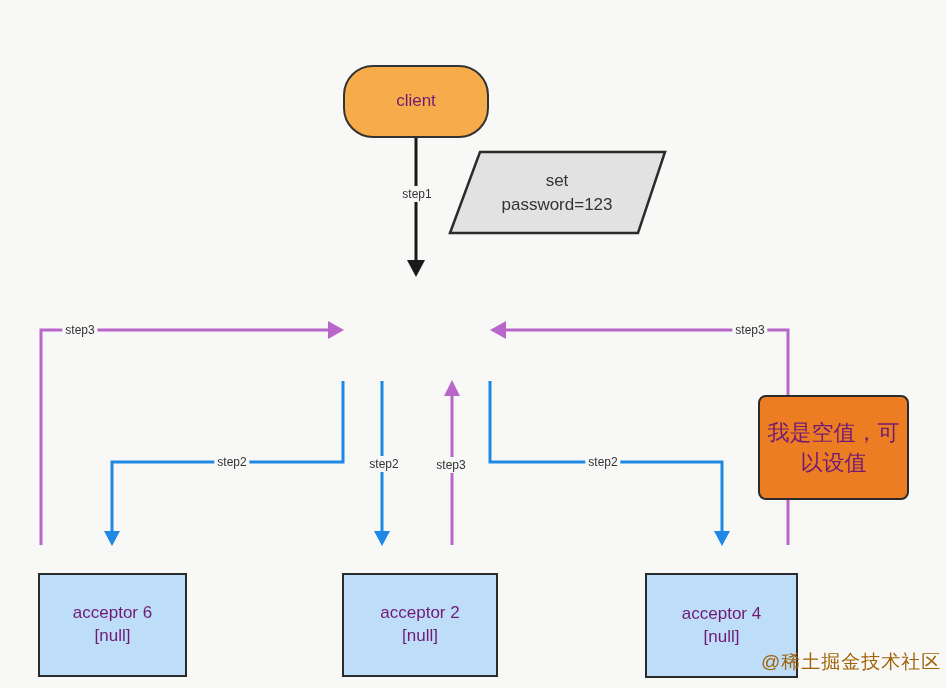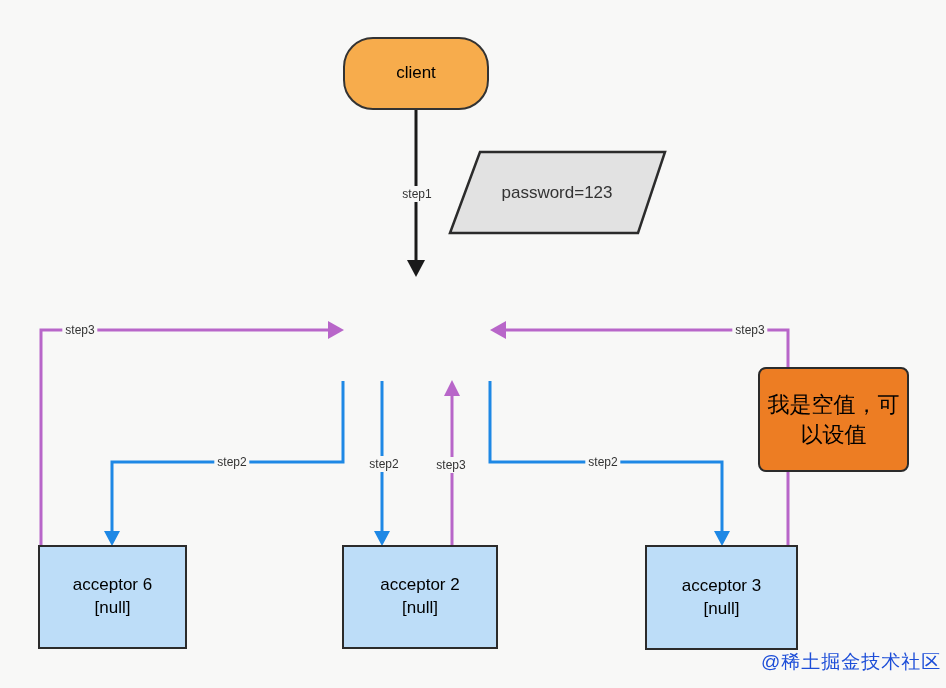--- a/index.html
+++ b/index.html
@@ -10,22 +10,23 @@
   .canvas{
     position:relative;
     width:946px;height:688px;
     background:#f8f8f7;
     overflow:hidden;
   }
   .layer-svg{position:absolute;left:0;top:0;z-index:1;}
   .node{
     position:absolute;z-index:2;
     display:flex;flex-direction:column;align-items:center;justify-content:center;
-    color:#000000;font-size:17px;line-height:1.35;text-align:right;
+    color:#701a75;font-size:17px;line-height:1.35;text-align:right;
     box-sizing:border-box;
+    margin-top:28px;
   }
   .node-client{
     left:343px;top:37px;width:146px;height:73px;
     background:#f7ac4c;border:2.5px solid #333;border-radius:30px;
   }
   .node-proposer{
     left:342px;top:276px;width:150px;height:105px;
     background:#4cae50;border:3px solid #2b2b2b;
   }
   .node-acceptor{
@@ -41,21 +42,21 @@
   }
   .edge-label{
     position:absolute;z-index:3;
     transform:translate(-50%,-50%);
     background:#f8f8f7;color:#333;
     font-size:12px;padding:1px 3px;white-space:nowrap;
   }
   .watermark{
     position:absolute;z-index:3;
     left:761px;top:649px;
-    color:#1d4ed8;font-size:19px;letter-spacing:1px;
+    color:#a16207;font-size:19px;letter-spacing:1px;
     white-space:nowrap;
   }
   .para-label{
     position:absolute;z-index:2;
     left:557px;top:193px;transform:translate(-50%,-50%);
     color:#333;font-size:17px;line-height:1.4;text-align:center;
     white-space:nowrap;
   }
 </style>
 </head>
@@ -83,40 +84,41 @@
     <path d="M452,545 L452,394" stroke="#b866c9" stroke-width="3" fill="none"></path>
     <polygon points="444,396 460,396 452,380" fill="#b866c9"></polygon>
 
     <path d="M788,545 L788,330 L505,330" stroke="#b866c9" stroke-width="3" fill="none"></path>
     <polygon points="506,321 506,339 490,330" fill="#b866c9"></polygon>
 
     <polygon points="480,152 665,152 638,233 450,233" fill="#e2e2e2" stroke="#2b2b2b" stroke-width="2.5"></polygon>
   </svg>
 
   <div class="para-label">
+    <div>set</div>
     <div>password=123</div>
   </div>
 
   <div class="node node-client">
     <span>client</span>
   </div>
 
 
   <div class="node node-acceptor node-acceptor1">
     <span>acceptor 6</span>
     <span>[null]</span>
   </div>
 
   <div class="node node-acceptor node-acceptor2">
     <span>acceptor 2</span>
     <span>[null]</span>
   </div>
 
   <div class="node node-acceptor node-acceptor3">
-    <span>acceptor 3</span>
+    <span>acceptor 4</span>
     <span>[null]</span>
   </div>
 
   <div class="node node-note">
     <span>我是空值，可</span>
     <span>以设值</span>
   </div>
 
   <div class="edge-label" style="left:417px;top:194px;">step1</div>
 

